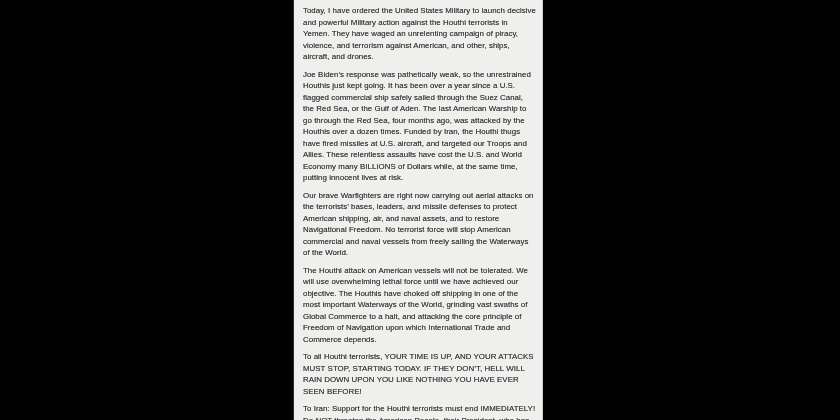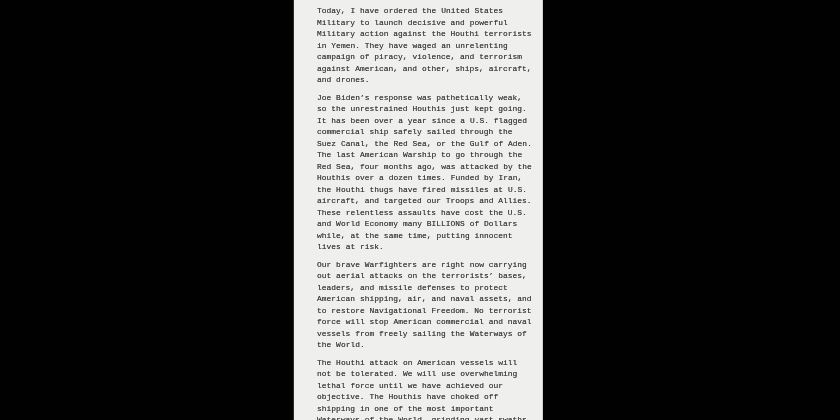--- a/index.html
+++ b/index.html
@@ -21,34 +21,34 @@
     top: 0;
     width: 248px;
     height: 420px;
     background: #efefee;
     box-sizing: border-box;
     padding: 5px 6px 0 9px;
     overflow: hidden;
     box-shadow: -1px 0 0 #2a2a2a, 1px 0 0 #cfcfcf;
   }
   .post-panel p {
-    margin: 0 0 6px 14px;
+    margin: 0 0 6px 0;
     font-size: 7.9px;
     line-height: 11.5px;
     letter-spacing: 0.02px;
     color: #3c3c3c;
     text-shadow: 0 0 0.4px rgba(70,70,70,0.75);
     word-spacing: 0.1px;
-    font-family: Liberation Mono, monospace;
   }
 </style>
 </head>
 <body>
 
 <div class="screen">
   <div class="post-panel">
     <p>Today, I have ordered the United States Military to launch decisive and powerful Military action against the Houthi terrorists in Yemen. They have waged an unrelenting campaign of piracy, violence, and terrorism against American, and other, ships, aircraft, and drones.</p>
     <p>Joe Biden’s response was pathetically weak, so the unrestrained Houthis just kept going. It has been over a year since a U.S. flagged commercial ship safely sailed through the Suez Canal, the Red Sea, or the Gulf of Aden. The last American Warship to go through the Red Sea, four months ago, was attacked by the Houthis over a dozen times. Funded by Iran, the Houthi thugs have fired missiles at U.S. aircraft, and targeted our Troops and Allies. These relentless assaults have cost the U.S. and World Economy many BILLIONS of Dollars while, at the same time, putting innocent lives at risk.</p>
     <p>Our brave Warfighters are right now carrying out aerial attacks on the terrorists’ bases, leaders, and missile defenses to protect American shipping, air, and naval assets, and to restore Navigational Freedom. No terrorist force will stop American commercial and naval vessels from freely sailing the Waterways of the World.</p>
     <p>The Houthi attack on American vessels will not be tolerated. We will use overwhelming lethal force until we have achieved our objective. The Houthis have choked off shipping in one of the most important Waterways of the World, grinding vast swaths of Global Commerce to a halt, and attacking the core principle of Freedom of Navigation upon which International Trade and Commerce depends.</p>
+    <p>To all Houthi terrorists, YOUR TIME IS UP, AND YOUR ATTACKS MUST STOP, STARTING TODAY. IF THEY DON’T, HELL WILL RAIN DOWN UPON YOU LIKE NOTHING YOU HAVE EVER SEEN BEFORE!</p>
     <p>To Iran: Support for the Houthi terrorists must end IMMEDIATELY! Do NOT threaten the American People, their President, who has received one of the largest mandates in Presidential History, or Worldwide shipping lanes. If you do, BEWARE, because America will</p>
   </div>
 </div>
 
 </body></html>

